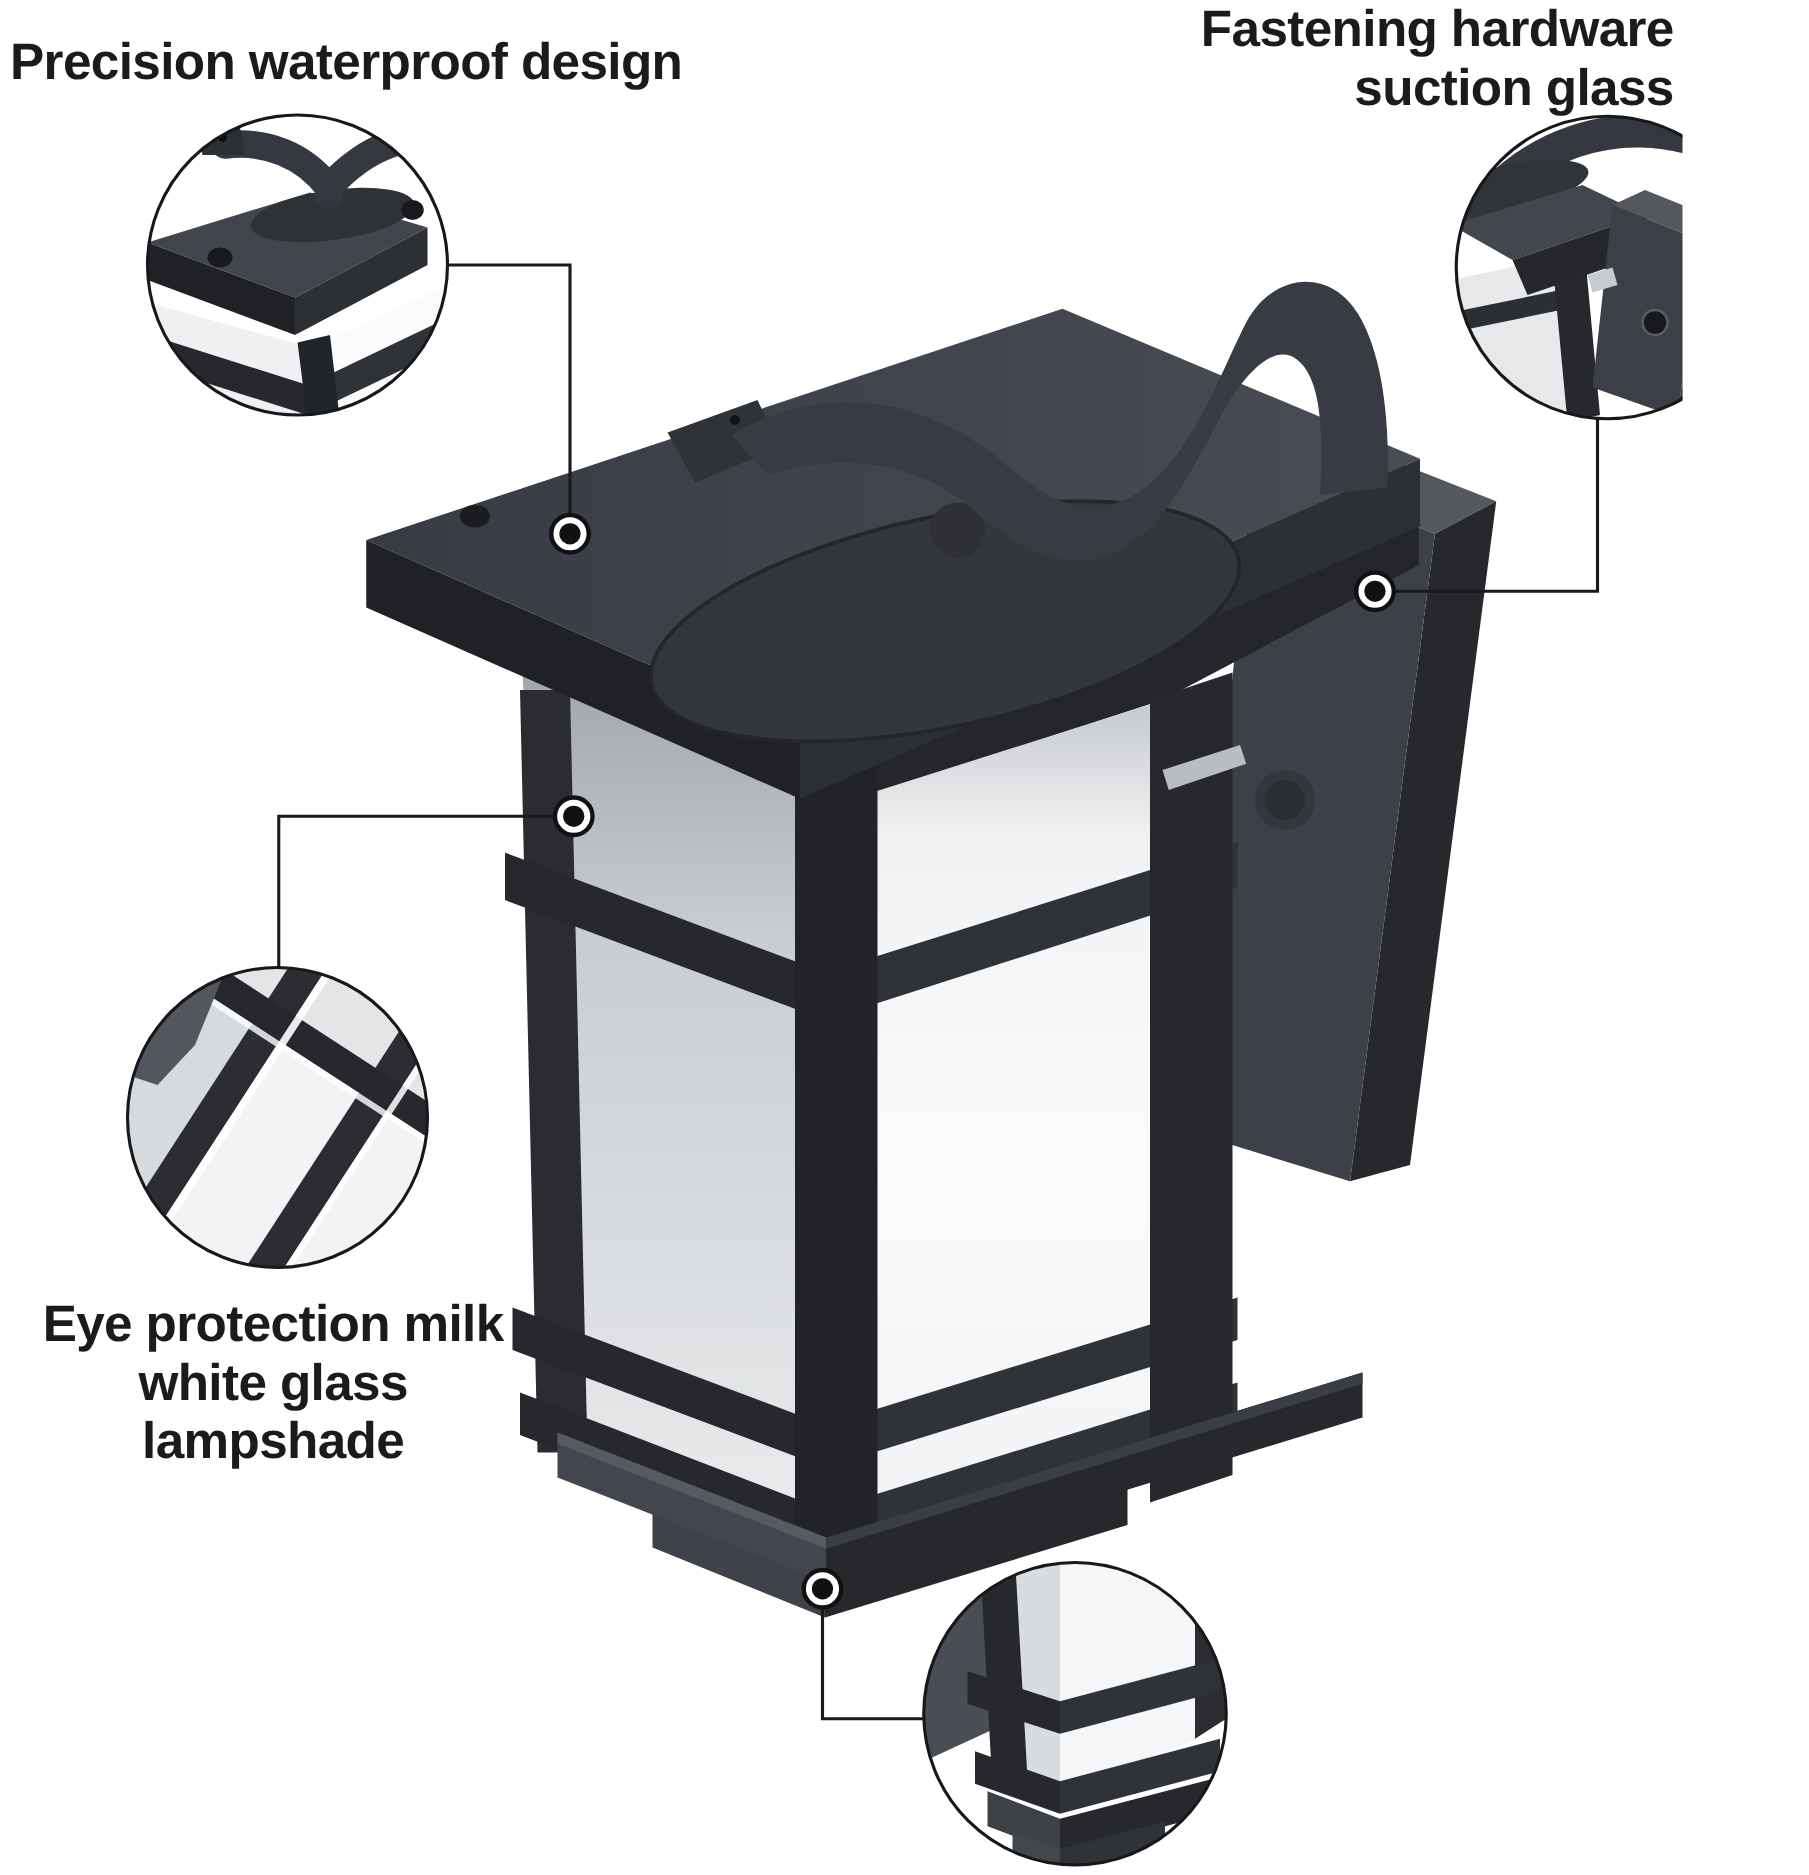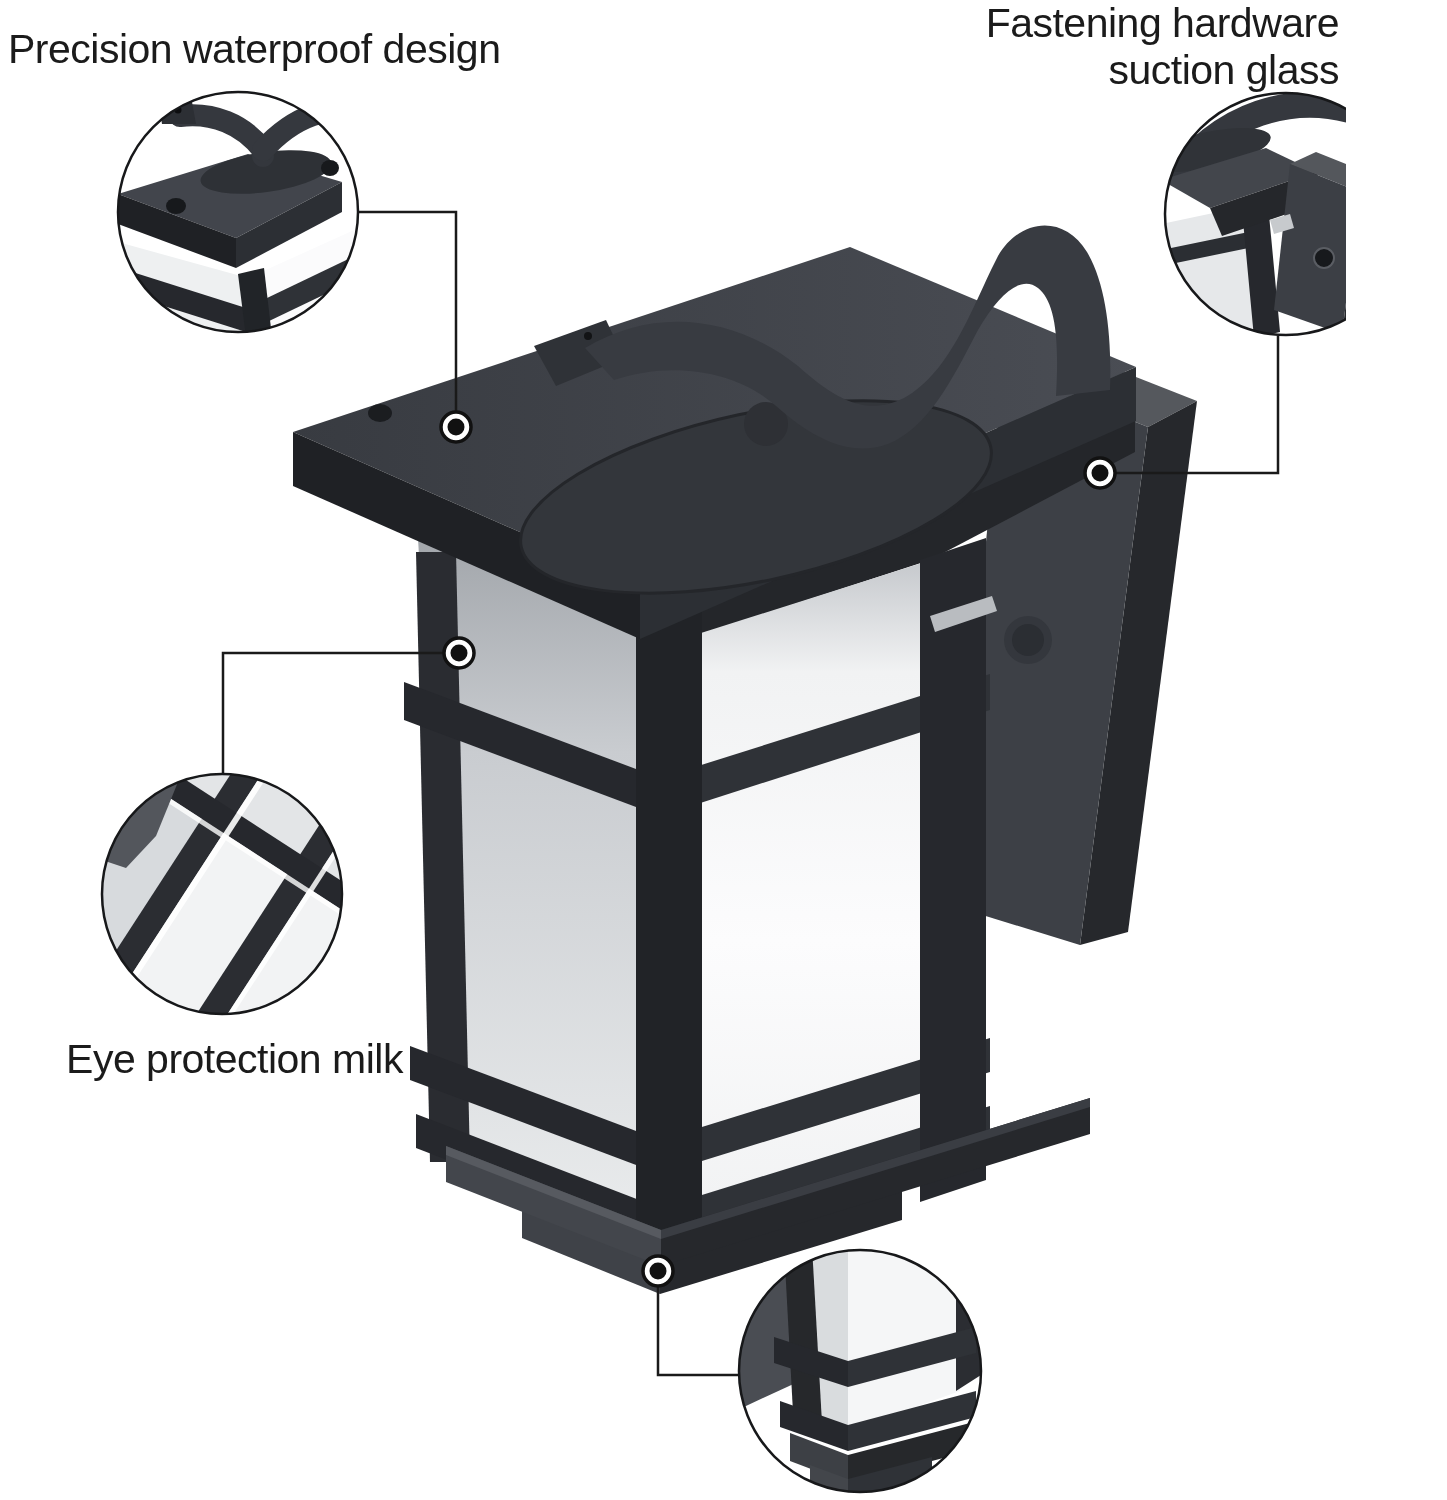--- a/index.html
+++ b/index.html
@@ -1,18 +1,18 @@
 <!DOCTYPE html>
 <html><head>
 <meta charset="utf-8">
 <style>
   html,body{margin:0;padding:0;background:#ffffff;}
   #stage{
     position:relative;width:1346px;height:1500px;background:#ffffff;overflow:hidden;
-    font-family:"Liberation Sans", sans-serif;color:#1b1b1b;
+    font-family:"Liberation Sans", sans-serif;color:#1b1b1b;font-weight:bold;
   }
   #lamp-svg{position:absolute;left:0;top:0;}
   .callout-label{
     position:absolute;font-size:41px;line-height:1.14;letter-spacing:-0.5px;
     color:#1b1b1b;white-space:nowrap;
   }
   .align-right{text-align:right;}
   .align-center{text-align:center;white-space:normal;}
 </style>
 </head>
@@ -231,17 +231,18 @@
     </g>
   </svg>
 
   <div class="callout-label" style="left:8px;top:26px;">Precision waterproof design</div>
 
   <div class="callout-label align-right" style="right:7px;top:0px;">
     <div>Fastening hardware</div>
     <div>suction glass</div>
   </div>
 
-  <div class="callout-label align-center" style="left:22px;top:1036px;width:425px;">
+  <div class="callout-label align-center" style="left:6px;top:1036px;width:425px;">
     <div>Eye protection milk</div>
+    <div>white glass lampshade</div>
   </div>
 
 </div>
 
 </body></html>

